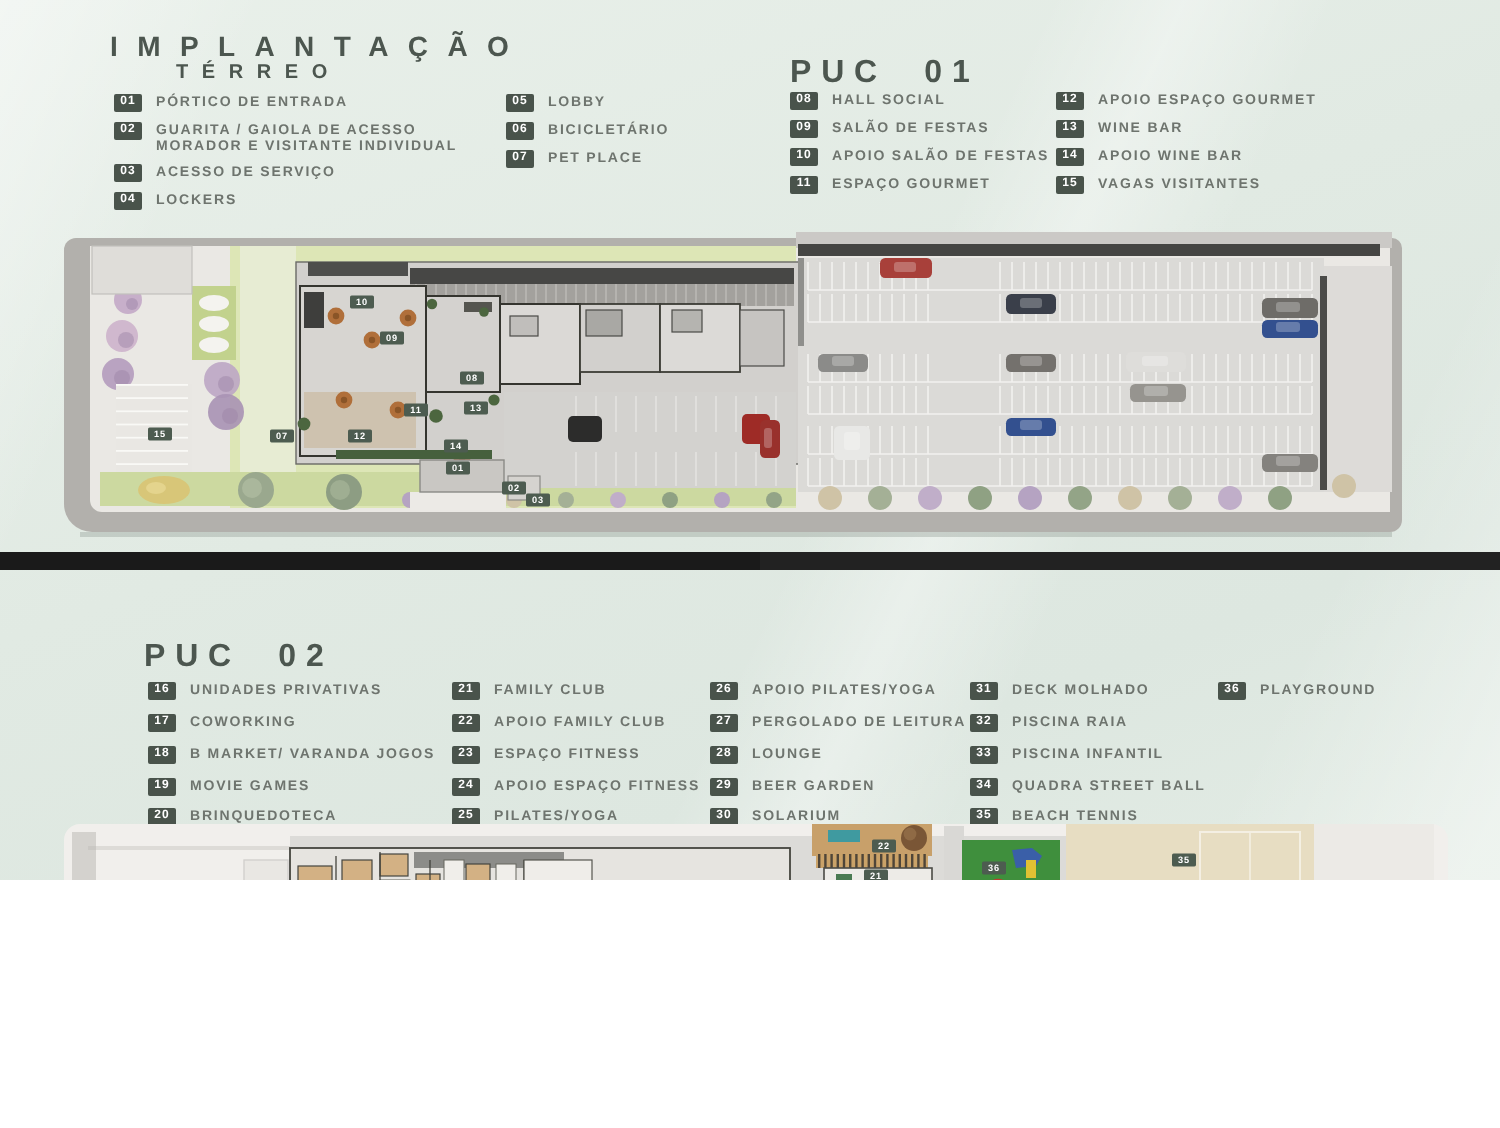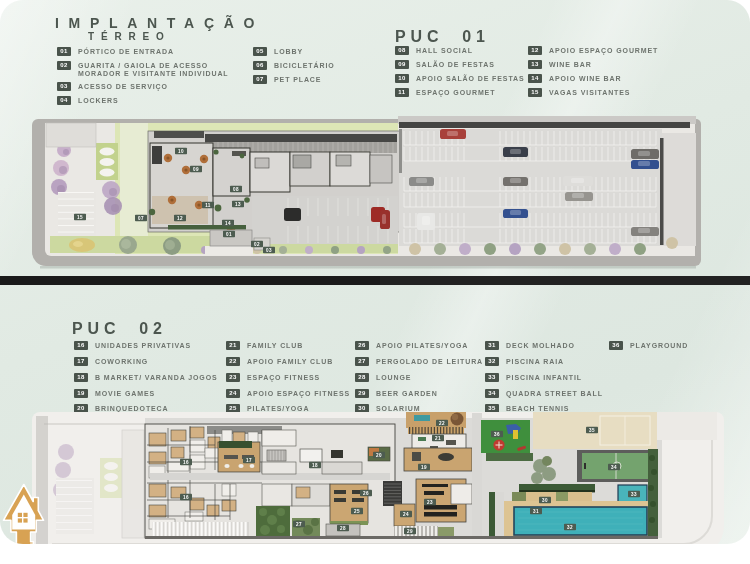--- a/index.html
+++ b/index.html
@@ -1,21 +1,21 @@
 <!DOCTYPE html>
 <html><head><meta charset="utf-8">
 <style>
 html,body{margin:0;padding:0;}
-#page{position:relative;width:750px;height:544px;overflow:hidden;
+#page{position:relative;width:750px;height:440px;overflow:hidden;
  font-family:"Liberation Sans",sans-serif;
  background:
   linear-gradient(115deg, rgba(255,255,255,0.45) 0%, rgba(255,255,255,0) 14%),
   linear-gradient(295deg, rgba(255,255,255,0.4) 2%, rgba(255,255,255,0) 16%),
   linear-gradient(115deg, rgba(255,255,255,0) 55%, rgba(255,255,255,0.35) 62%, rgba(255,255,255,0) 70%),
-  linear-gradient(160deg,#e9f0ea 0%,#e1eae3 45%,#dde7e0 75%,#e3ece5 100%); border-radius: 23px;}
+  linear-gradient(160deg,#e9f0ea 0%,#e1eae3 45%,#dde7e0 75%,#e3ece5 100%);}
 .t{position:absolute;color:#4c564f;font-weight:bold;white-space:nowrap;}
 .leg{position:absolute;display:flex;align-items:flex-start;white-space:nowrap;}
 .chip{flex:0 0 auto;width:14px;height:9px;background:#49534b;border-radius:1px;
  color:#fff;font-size:6px;font-weight:bold;text-align:center;line-height:9px;letter-spacing:0.5px;}
 .lab{margin-left:7px;font-size:7px;font-weight:bold;letter-spacing:0.9px;color:#6e746e;line-height:8.6px;padding-top:0.5px;}
 </style></head><body>
 <div id="page">
 
 <div class="t" style="left:55px;top:15px;font-size:14px;letter-spacing:9.7px;">IMPLANTAÇÃO</div>
 

